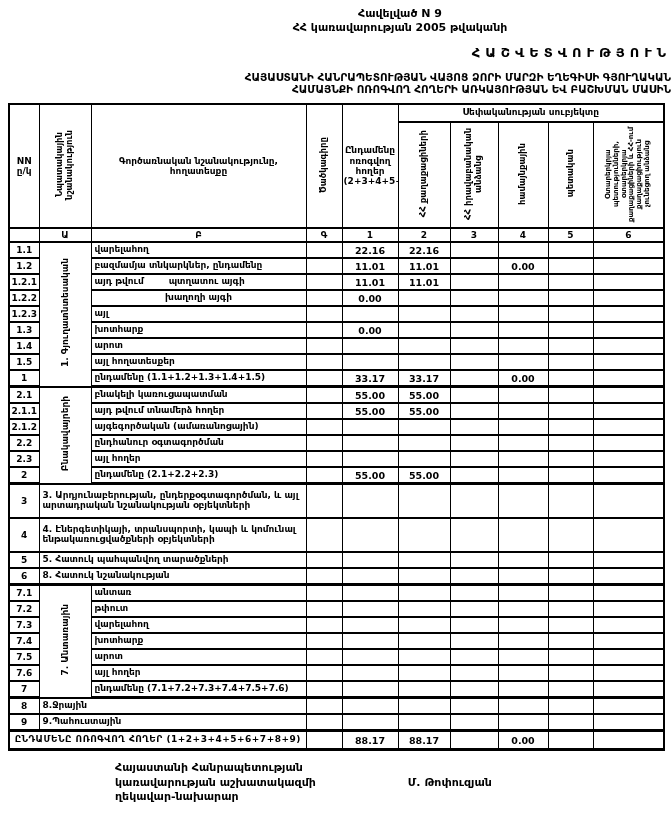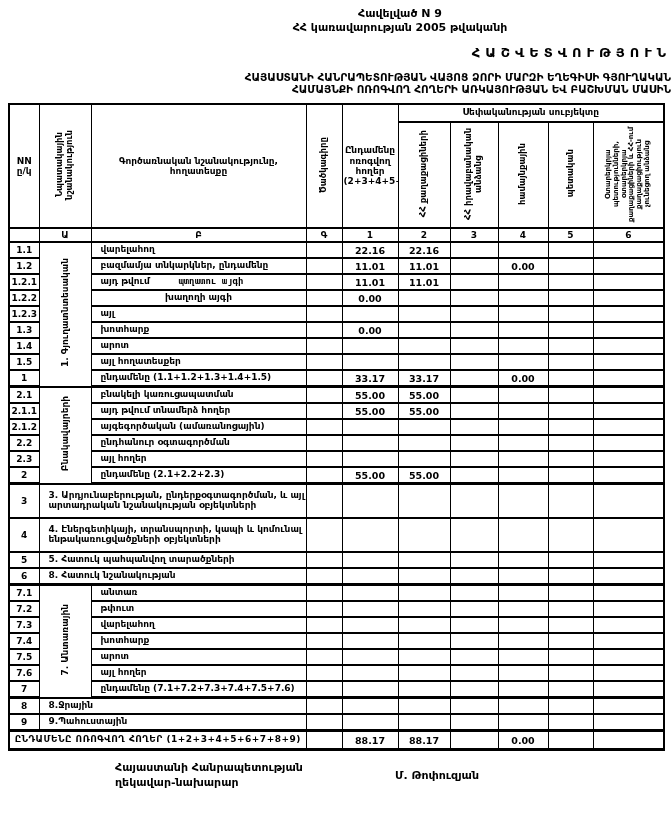--- a/index.html
+++ b/index.html
@@ -19,23 +19,23 @@
     font-weight:bold;overflow:hidden;padding:0 1px;vertical-align:middle;}
   thead th{font-size:8.5px;text-align:center;line-height:1.15;margin-left:35px;}
   thead tr.group-row th{height:16px;font-size:9px;}
   thead tr.owners-row th{height:104px;}
   thead tr.index-row th{height:12px;font-size:9px;}
   tbody td{height:14px;}
   tr.tall td{height:32px;}
   tr.grand td{height:16px;}
   tr.thick td{border-bottom-width:3px;}
   .nn{text-align:center;font-size:9px;}
-  .lbl{text-align:left;font-size:9px;padding-left:9px;line-height:1.1;}
+  .lbl{text-align:left;font-size:9px;padding-left:3px;line-height:1.1;}
   .lbl.c{text-align:center;padding-left:1px;}
-  .lbl .grow{display:inline-block;width:60%;text-align:center;font-family:Liberation Mono, monospace;}
+  .lbl .grow{display:inline-block;width:60%;text-align:center;}
   .val{text-align:center;font-size:9.5px;}
   .vcell{text-align:center;}
   .vt{writing-mode:vertical-rl;transform:rotate(180deg);display:inline-block;
     line-height:1.12;font-size:8.5px;font-weight:bold;max-height:102px;}
   .vt.small{font-size:7px;max-height:100px;}
   .vt.body-section{font-size:9px;max-height:200px;}
   .grand .lbl{font-size:9px;letter-spacing:0.5px;}
   .footer{display:flex;align-items:center;margin:10px 0 0 115px;
     font-weight:bold;font-size:11px;}
   .sig-lines{line-height:1.3;}
@@ -418,16 +418,17 @@
         <td class="val">0.00</td>
         <td class="val"></td>
         <td class="val"></td>
       </tr>
     </tbody>
 </table>
 
 <div class="footer">
   <div class="sig-lines">
     <div>Հայաստանի Հանրապետության</div>
+    <div>կառավարության աշխատակազմի</div>
     <div>ղեկավար-նախարար</div>
   </div>
   <div class="sig-name">Մ. Թոփուզյան</div>
 </div>
 
 </body></html>

